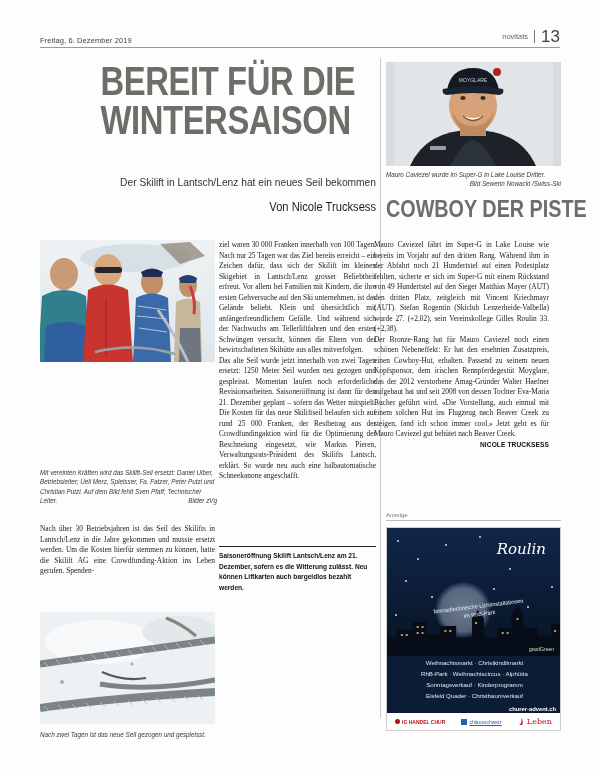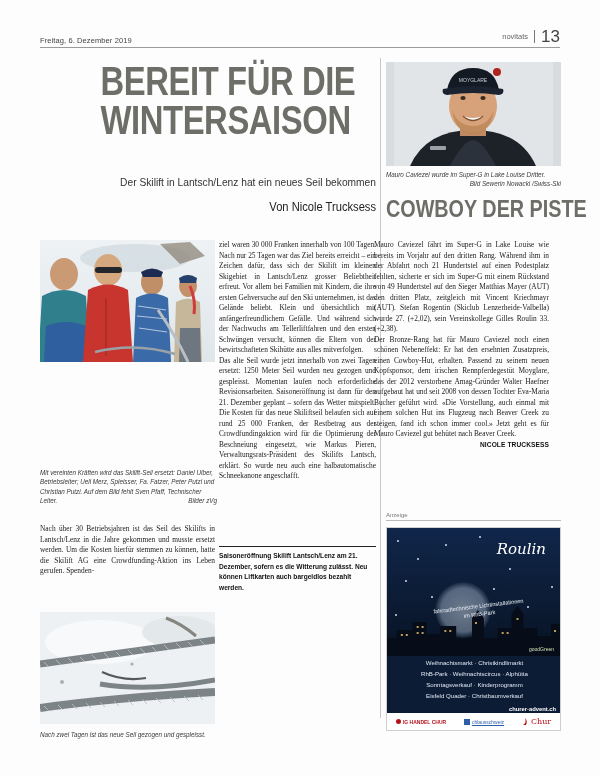--- a/index.html
+++ b/index.html
@@ -399,17 +399,17 @@
     <span class="logo2">
       <svg width="6" height="6" viewBox="0 0 6 6">
           <rect width="6" height="6" fill="#2c5fa8"></rect>
         </svg>
       <span>chlausschweiz</span>
     </span>
     <span class="logo3">
       <svg width="7" height="9" viewBox="0 0 7 9">
           <path d="M1 8 Q5 6 3 1 Q6 4 4 8 Z" fill="#b5121b"></path>
         </svg>
-      <span>Chur</span>
+      <span>Leben</span>
     </span>
   </div>
 
 </div>
 
 </body></html>

